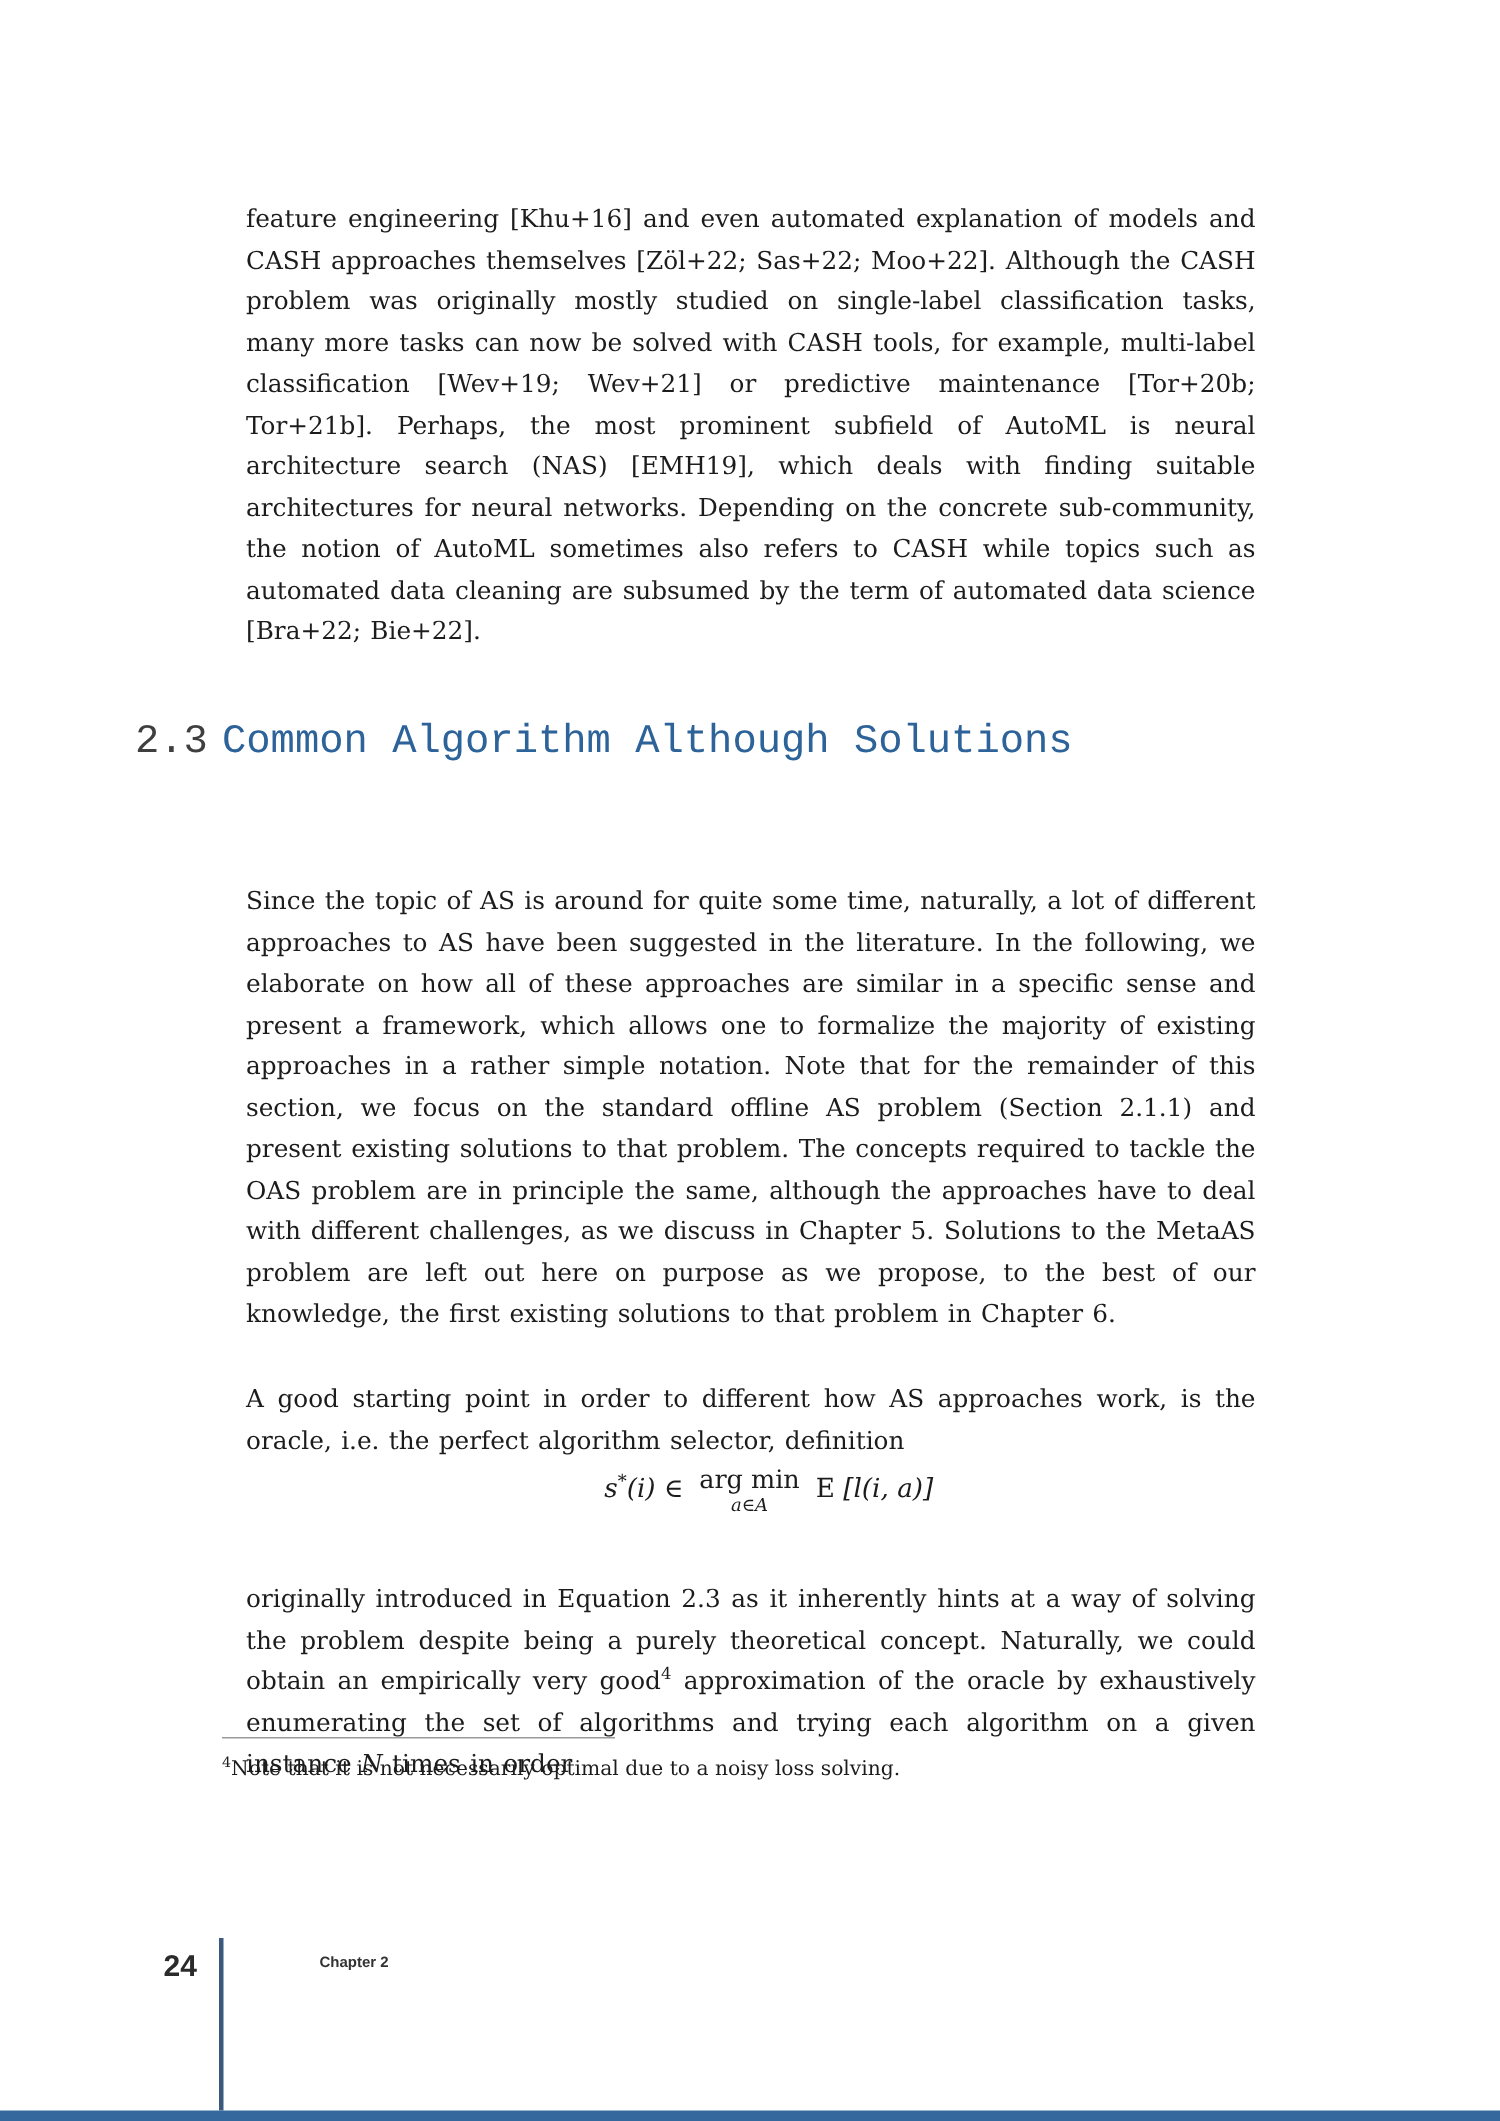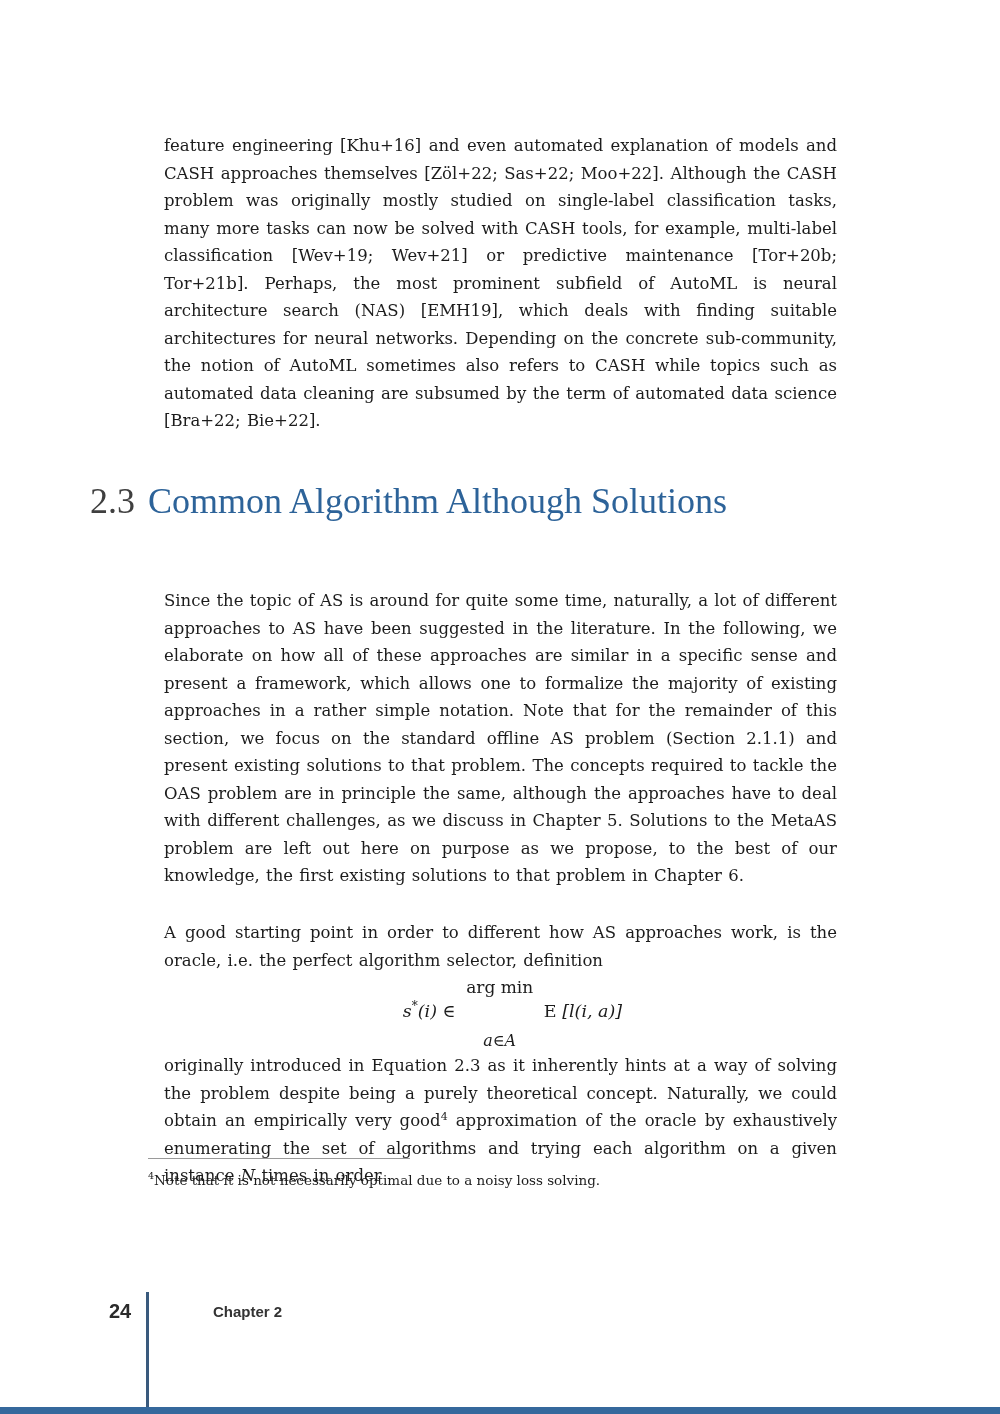--- a/index.html
+++ b/index.html
@@ -16,56 +16,56 @@
     color:var(--text-dark);
     overflow:hidden;
   }
   .col{position:absolute;left:148px;width:705px;}
   p.body-text{
     margin:16px;font-size:16.5px;line-height:27.5px;text-align:justify;
     word-spacing:1px;
   }
   .section-heading{
     position:absolute;left:90px;top:480px;width:860px;
-    font-family:Liberation Serif, serif;font-weight:normal;
-    font-size:36px;display:flex;align-items:flex-start;
+    font-family:Liberation Mono, monospace;font-weight:normal;
+    font-size:27px;display:flex;align-items:flex-start;
   }
   .section-number{color:var(--number-gray);width:58px;flex:0 0 58px;}
   .section-title{color:var(--accent-blue);}
   .equation{
     position:absolute;left:160px;top:978px;width:705px;text-align:center;
     font-size:17.5px;color:var(--text-dark);
   }
   .equation .it{font-style:italic;}
   .equation sup{font-size:12px;vertical-align:super;line-height:0;}
   .argmin{
     display:inline-flex;flex-direction:column;align-items:center;
-    vertical-align:middle;margin:0 5px;gap:38px;
+    vertical-align:middle;margin:0 5px;
   }
   .argmin .op{font-style:normal;font-size:17px;line-height:18px;}
-  .argmin .opsub{font-size:16px;font-style:italic;line-height:12px;margin-top:1px;}
+  .argmin .opsub{font-size:12px;font-style:italic;line-height:12px;margin-top:1px;}
   .footnote-block{position:absolute;left:148px;top:1158px;width:705px;}
   .footnote-rule{width:262px;border-top:1px solid #9a9a9a;height:0;margin:0 0 7px 0;}
   .footnote-text{
     margin:0;font-size:13.5px;line-height:19px;color:var(--text-dark);
   }
   .footnote-text sup{font-size:9.5px;}
   sup.fn-mark{font-size:11px;line-height:0;}
   .footer-pagenum{
     position:absolute;left:109px;top:1300px;
     font-family:"Liberation Sans",sans-serif;font-weight:bold;font-size:20px;
     color:#2b2b2b;
   }
   .footer-vrule{
     position:absolute;left:146px;top:1292px;width:3px;height:115px;
     background:var(--rule-navy);
   }
   .footer-chapter{
     position:absolute;left:213px;top:1303px;
-    font-family:"Liberation Sans",sans-serif;font-weight:bold;font-size:15px;
+    font-family:"Liberation Sans",sans-serif;font-weight:bold;font-size:10px;
     color:#333333;
   }
   .bottom-bar{
     position:absolute;left:0;bottom:0;width:1000px;height:7px;
     background:var(--bar-blue);
   }
   .var-n{font-style:italic;}
 </style>
 </head>
 <body>

